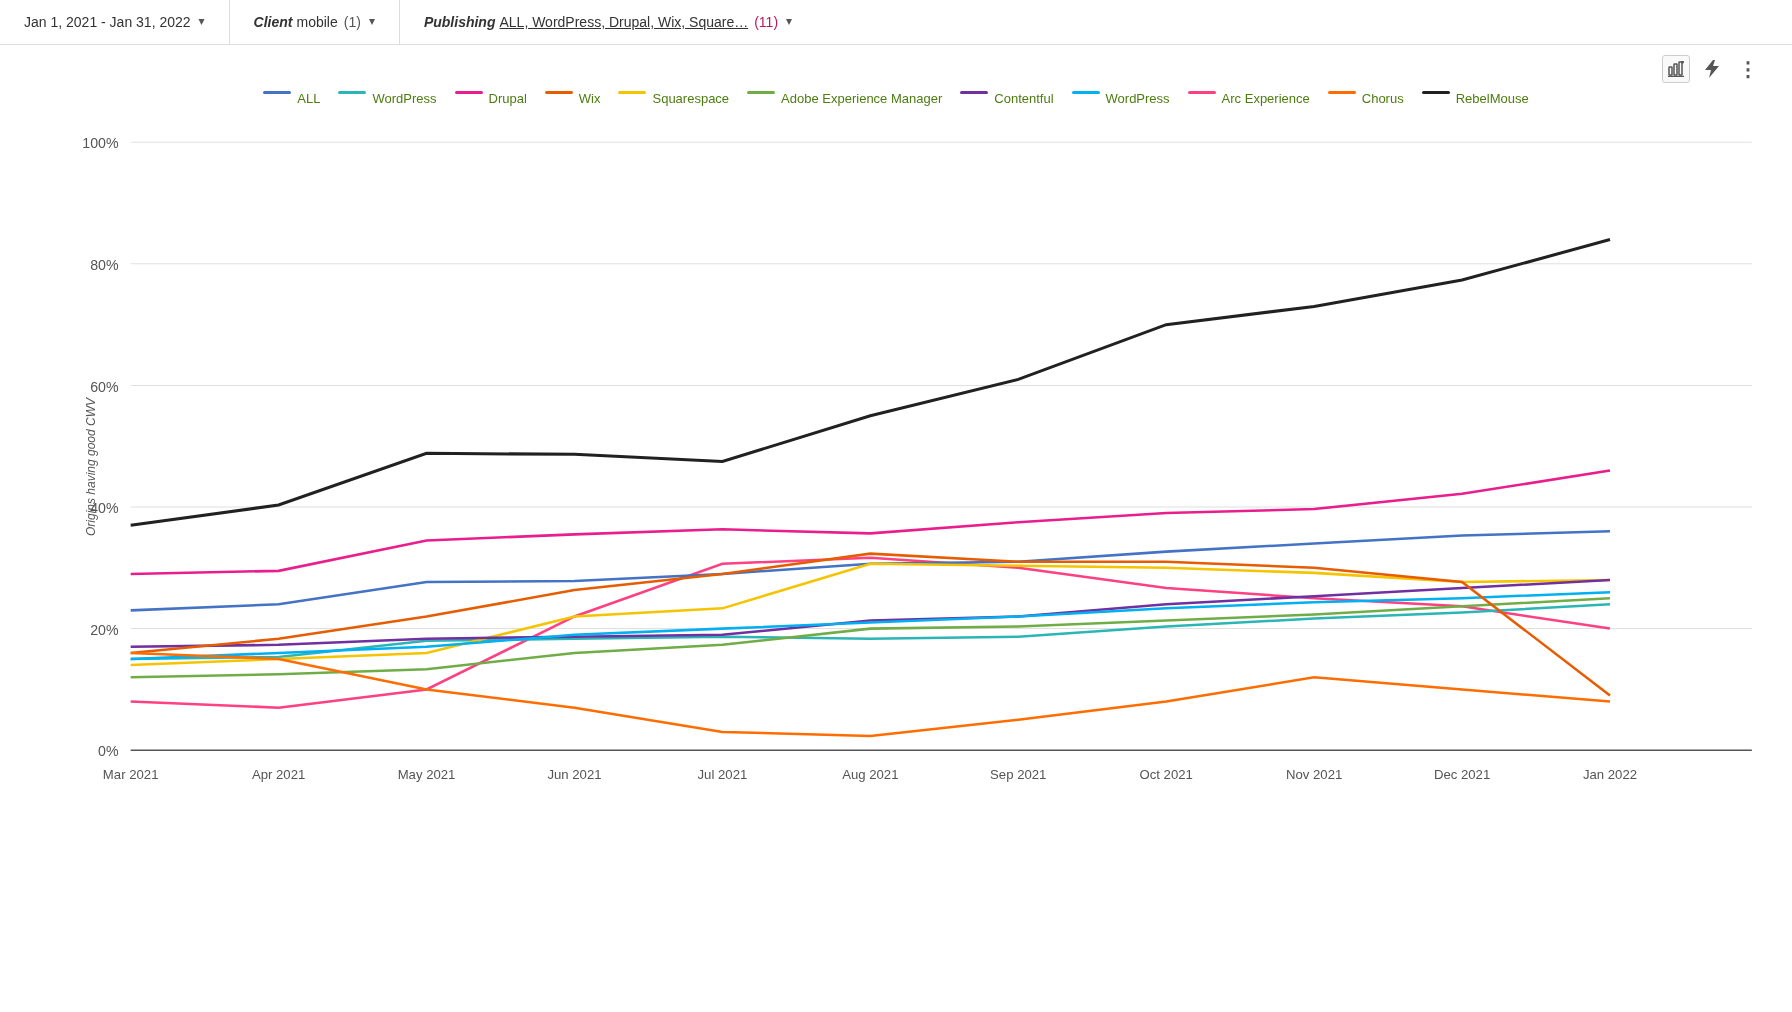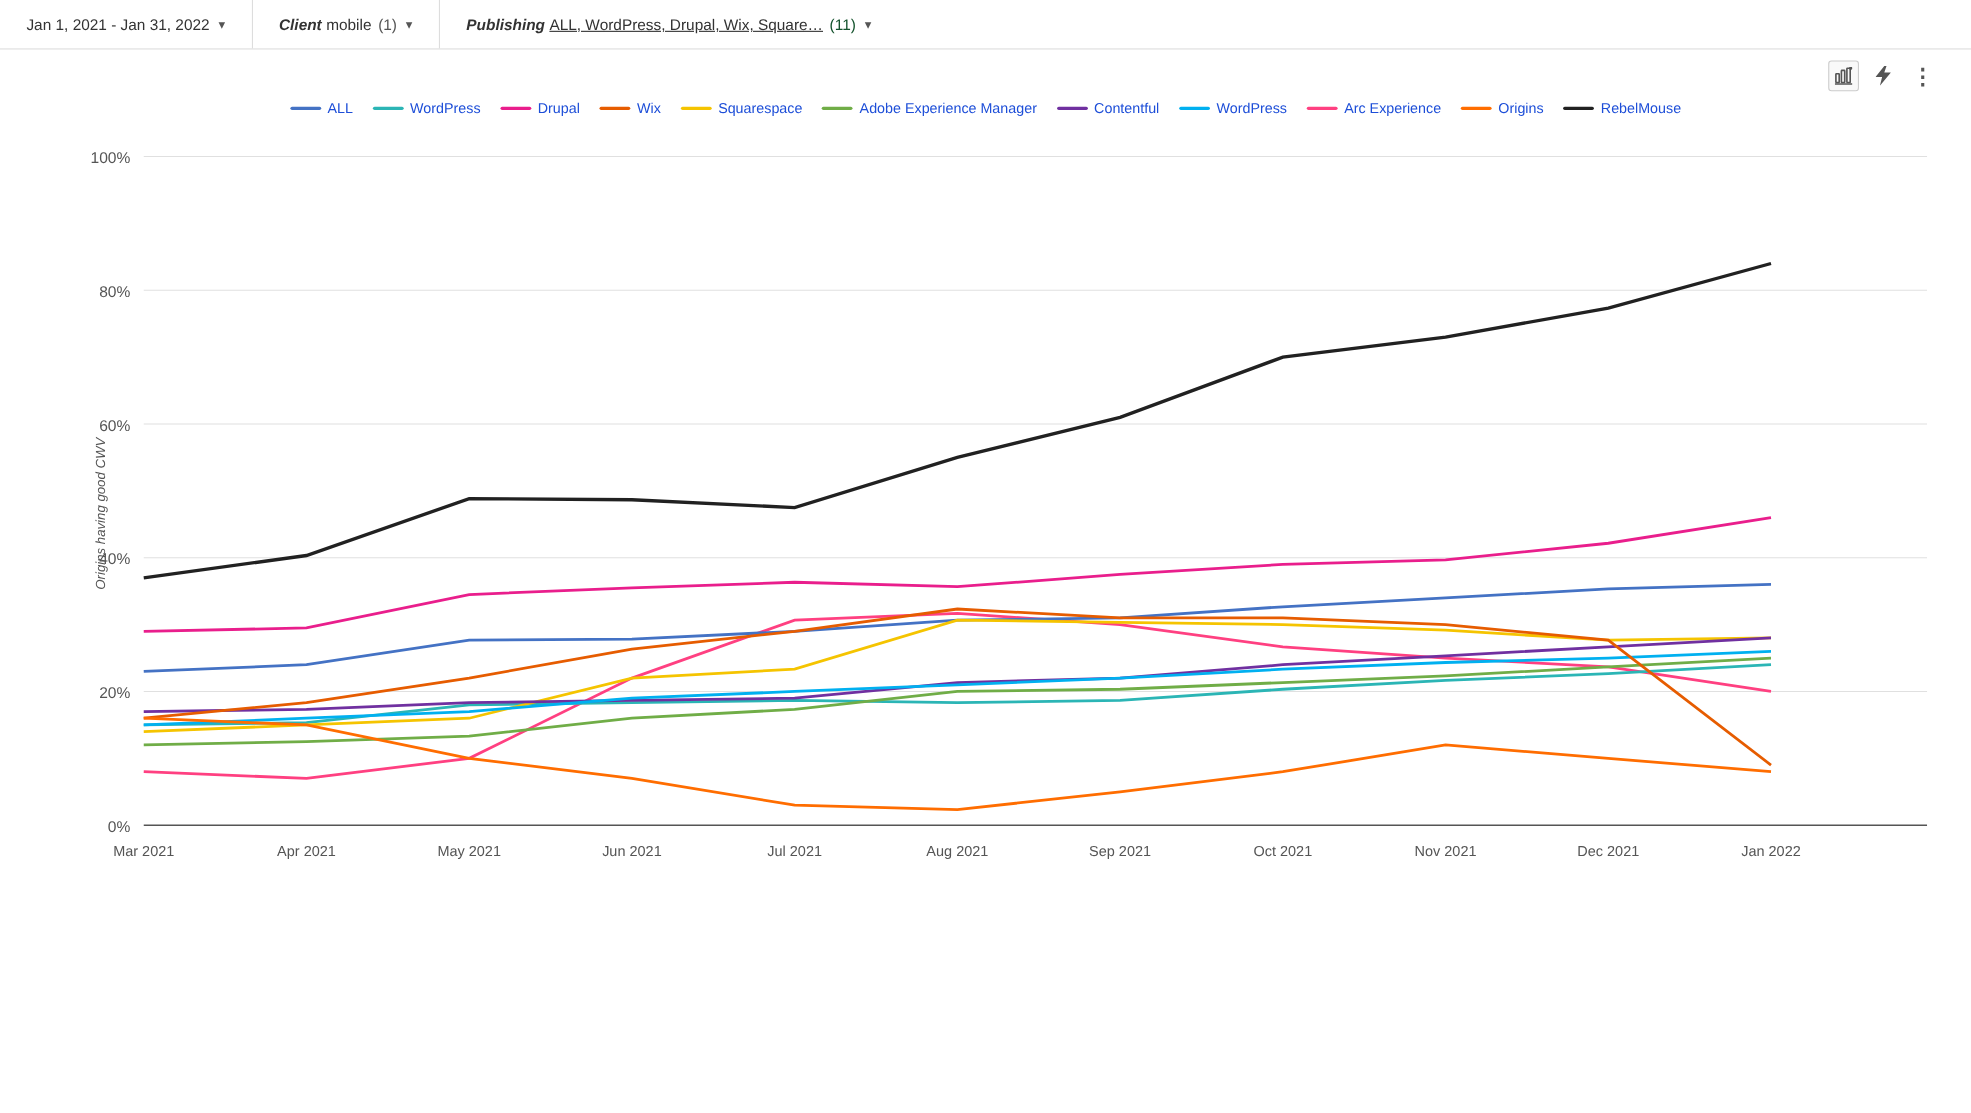--- a/index.html
+++ b/index.html
@@ -7,21 +7,20 @@
 
     .top-bar {
       display: flex;
       align-items: center;
       border-bottom: 1px solid #ddd;
       background: #fff;
       padding: 0;
     }
     .filter-btn {
       display: flex;
-      align-items: center;
       padding: 14px 24px;
       border-right: 1px solid #ddd;
       cursor: pointer;
       font-size: 14px;
       color: #333;
       white-space: nowrap;
     }
     .filter-btn:last-child { border-right: none; }
     .filter-btn .chevron {
       margin-left: 8px;
@@ -61,24 +60,23 @@
     .legend {
       display: flex;
       flex-wrap: wrap;
       justify-content: center;
       gap: 6px 18px;
       margin-bottom: 16px;
       padding: 0 40px;
     }
     .legend-item {
       display: flex;
-      align-items: center;
       gap: 6px;
       font-size: 13px;
-      color: #1d4ed8;
+      color: #4d7c0f;
     }
     .legend-line {
       width: 28px;
       height: 3px;
       border-radius: 2px;
       flex-shrink: 0;
     }
 
     .chart-area {
       position: relative;
@@ -111,21 +109,21 @@
   </div>
   <div class="filter-btn">
     <span class="label-bold">Client</span>
     <span style="margin-left:4px;">mobile</span>
     <span style="margin-left:6px; color:#555;">(1)</span>
     <span class="chevron">▾</span>
   </div>
   <div class="filter-btn">
     <span class="label-bold">Publishing</span>
     <span style="margin-left:4px;text-decoration:underline;">ALL, WordPress, Drupal, Wix, Square…</span>
-    <span style="margin-left:6px; color:#14532d;">(11)</span>
+    <span style="margin-left:6px; color:#be185d;">(11)</span>
     <span class="chevron">▾</span>
   </div>
 </div>
 
 <div class="chart-container">
   <div class="toolbar">
     <div class="toolbar-icon" title="Chart type">
       <svg width="16" height="16" viewBox="0 0 16 16" fill="none" stroke="#555" stroke-width="1.5">
         <rect x="1" y="6" width="3" height="8" rx="0.5"></rect>
         <rect x="6" y="3" width="3" height="11" rx="0.5"></rect>
@@ -174,21 +172,21 @@
       <div class="legend-item">
         <div class="legend-line" style="background-color: rgb(0, 176, 240);"></div>
         <span>WordPress</span>
       </div>
       <div class="legend-item">
         <div class="legend-line" style="background-color: rgb(255, 64, 129);"></div>
         <span>Arc Experience</span>
       </div>
       <div class="legend-item">
         <div class="legend-line" style="background-color: rgb(255, 109, 0);"></div>
-        <span>Origins</span>
+        <span>Chorus</span>
       </div>
       <div class="legend-item">
         <div class="legend-line" style="background-color: rgb(33, 33, 33);"></div>
         <span>RebelMouse</span>
       </div>
     </div>
 
   <div class="chart-area" style="position:relative;">
     <div class="y-axis-label">Origins having good CWV</div>
 

